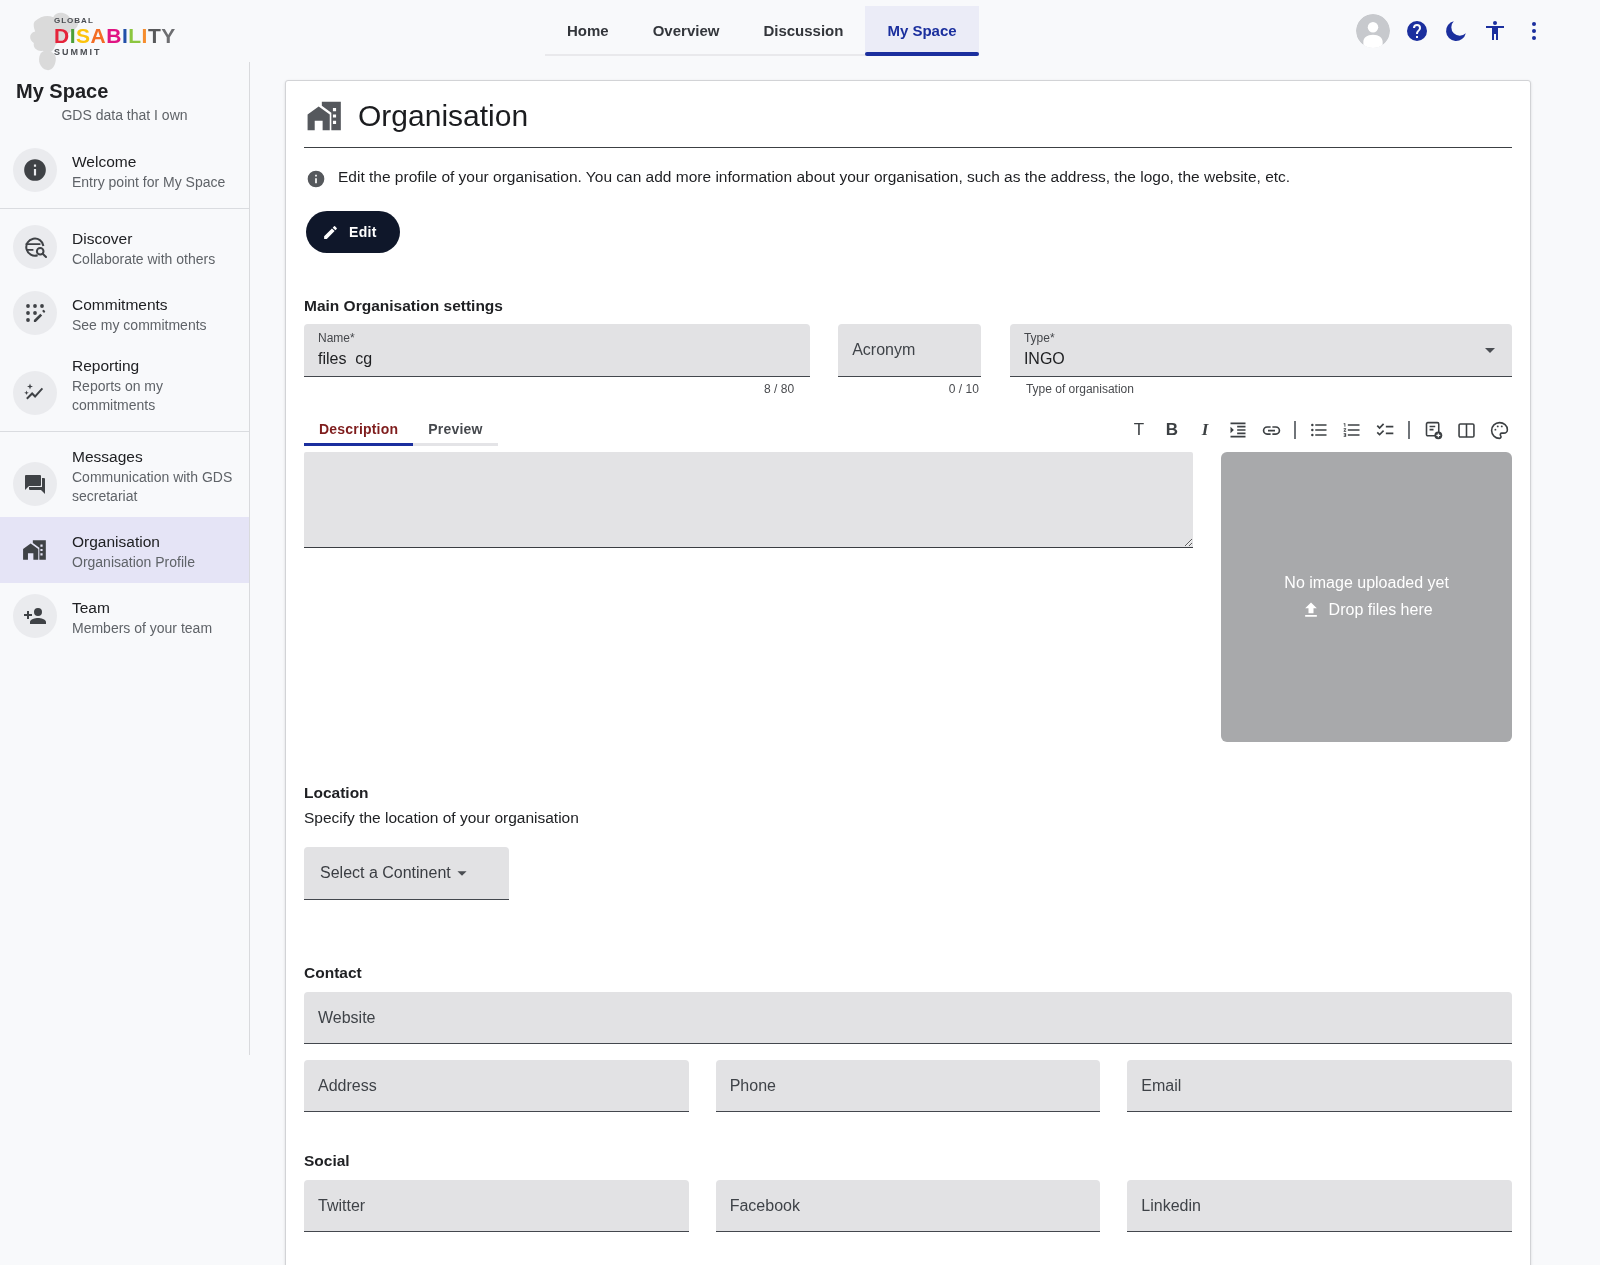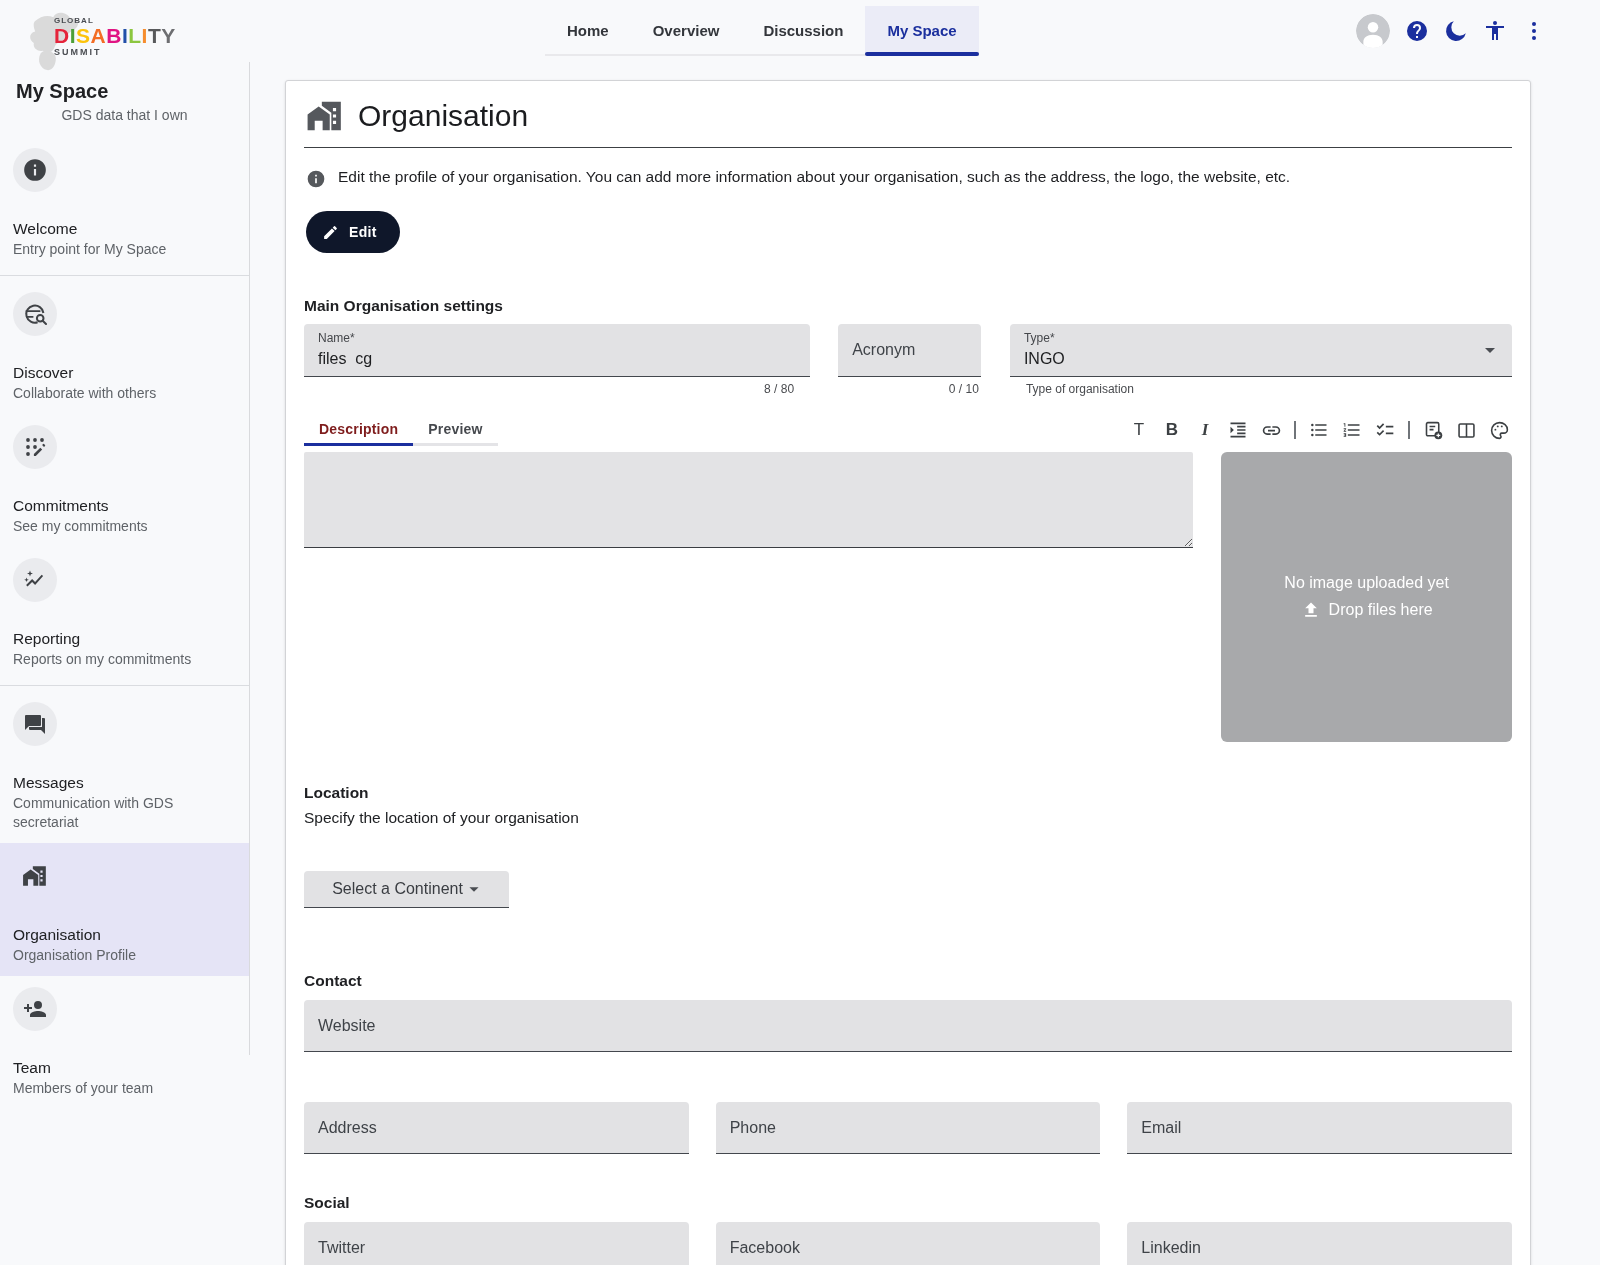--- a/index.html
+++ b/index.html
@@ -29,22 +29,22 @@
     cursor:pointer; background:none; border:none; }
   .avatar { width:34px; height:34px; border-radius:50%; overflow:hidden; }
 
   
   .layout { display:flex; width:100%; }
   .sidebar { width:250px; min-width:250px; height:993px; border-right:1px solid #d9dadd;
     padding-top:18px; }
   .side-head { padding:0 16px 14px 16px; }
   .side-head h2 { font-size:20px; font-weight:600; color:#202124; }
   .side-head p { font-size:14px; color:#5f6368; margin-top:4px;text-align:center; }
-  .side-item { display:flex; align-items:flex-start; gap:28px; padding:11px 16px 11px 13px;
-    cursor:pointer;flex-direction:column; }
+  .side-item { display:flex; align-items:flex-end; gap:15px; padding:11px 16px 11px 13px;
+    cursor:pointer; }
   .side-item.active { background:#e5e4f6; }
   .side-ic { width:44px; min-width:44px; height:44px; border-radius:50%; background:#eaebee;
     display:flex; align-items:center; justify-content:center; color:#3f4246; }
   .side-item.active .side-ic { background:#fff0; }
   .side-txt { display:flex; flex-direction:column; }
   .side-title { font-size:15.5px; font-weight:500; color:#202124; }
   .side-sub { font-size:14px; color:#5f6368; line-height:19px; margin-top:2px; }
   .side-div { border:none; border-top:1px solid #dadce0; margin:5px 0; }
 
   
@@ -112,25 +112,25 @@
     background:repeating-linear-gradient(315deg, #85878a 0 1.5px, transparent 1.5px 4.5px); }
   .upload-box { width:292px; height:290px; margin-left:28px; background:#a8a9ab; border-radius:6px;
     display:flex; flex-direction:column; align-items:center; justify-content:center; gap:8px;
     color:#fff; cursor:pointer; }
   .upload-box .u1 { font-size:16px;text-align:center; }
   .upload-box .u2 { font-size:16px; display:flex; align-items:center; gap:8px; }
 
   
   .loc-heading { margin-top:42px; }
   .loc-sub { font-size:15.5px; color:#202225; margin-top:7px; }
-  .select-field { width:205px; height:37px; margin-top:44px; display:flex; align-items:center;
-    justify-content:center; padding:0 12px 0 16px; font-size:16px; color:#3a3d42; }
+  .select-field { width:205px; height:53px; margin-top:20px; display:flex; align-items:center;
+    justify-content:flex-start; padding:0 12px 0 16px; font-size:16px; color:#3a3d42; }
   .contact-heading { margin-top:64px; }
   .full-field { margin-top:10px; height:52px; }
-  .triple-row { display:flex; gap:27px; margin-top:50px; }
+  .triple-row { display:flex; gap:27px; margin-top:16px; }
   .triple-row .field { flex:1; height:52px; }
   .social-heading { margin-top:40px; }
   .triple-row.social { margin-top:10px; }
 
   svg { display:block; }
 </style>
 </head>
 <body>
 
 <header class="topbar">

